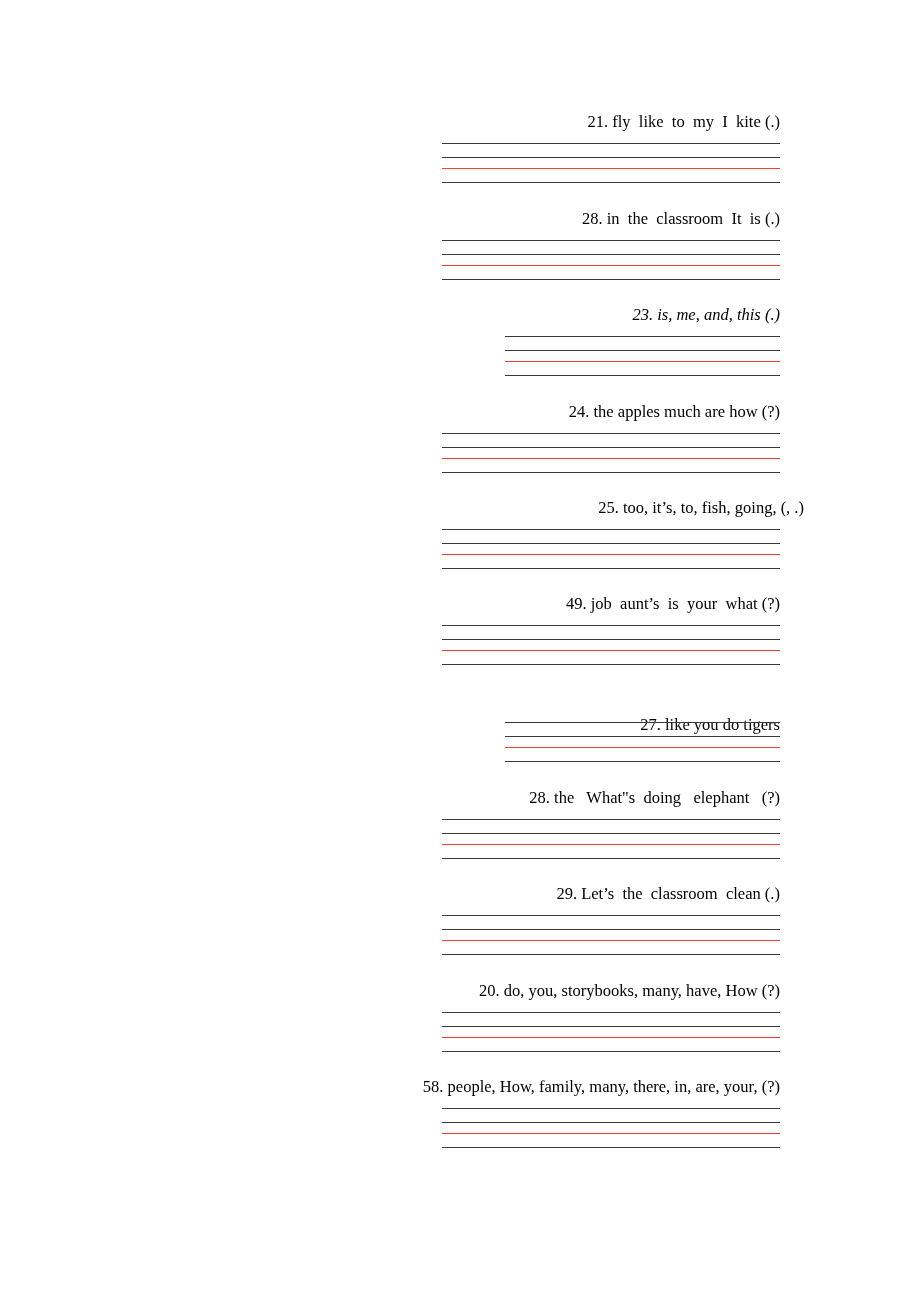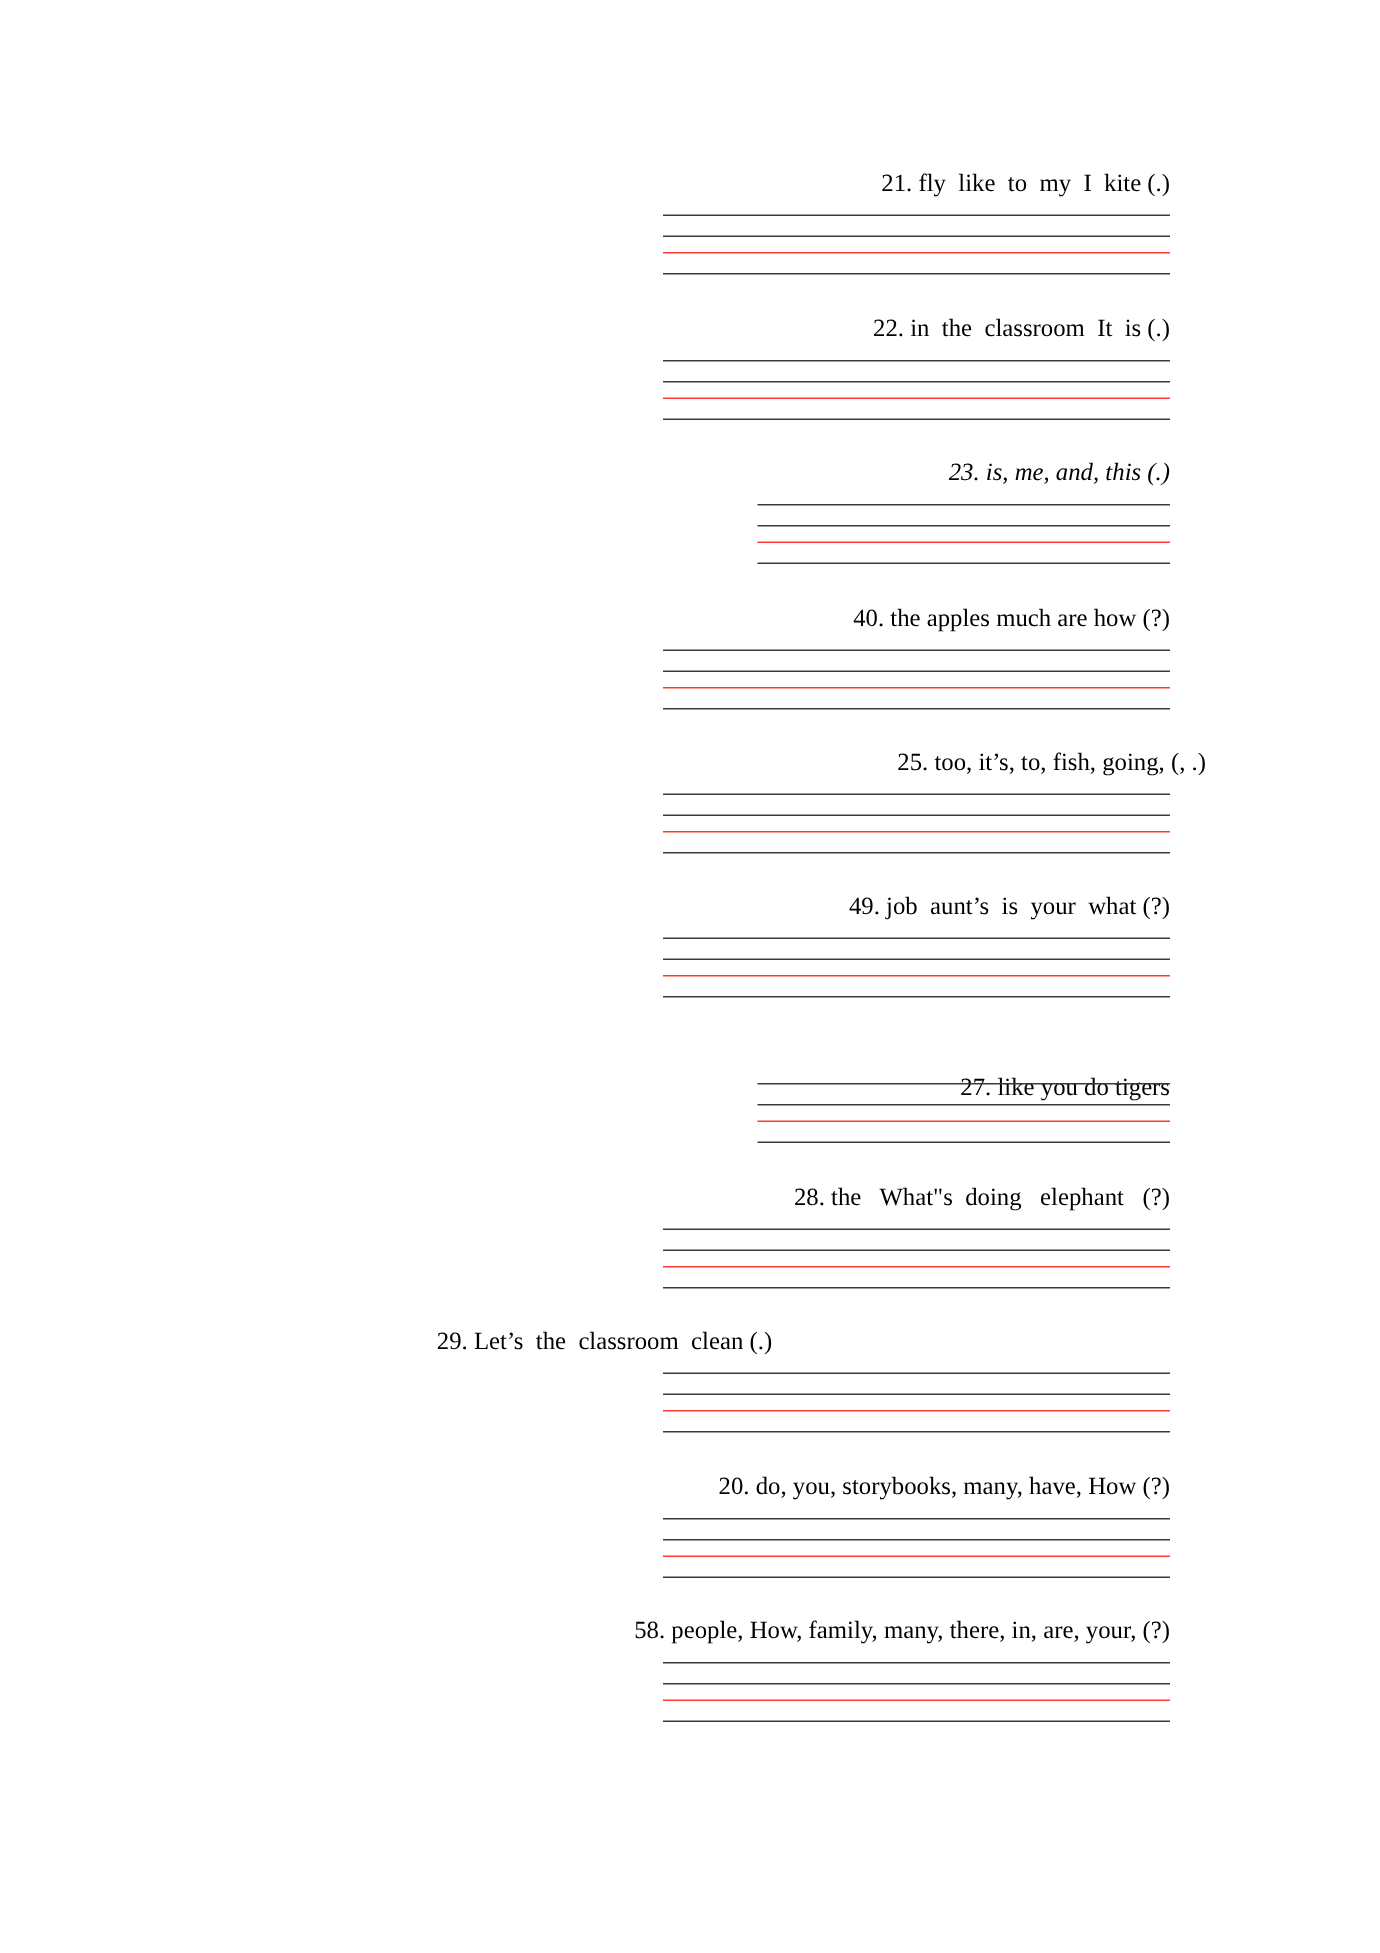--- a/index.html
+++ b/index.html
@@ -74,21 +74,21 @@
           <div class="rule"></div>
           <div class="rule-gap-a"></div>
           <div class="rule"></div>
           <div class="rule-gap-b"></div>
           <div class="rule red"></div>
           <div class="rule-gap-c"></div>
           <div class="rule"></div>
         </div>
       </div>
       <div class="exercise" style="position: absolute; left: 0px; top: 0px; width: 920px;">
-        <div class="prompt" style="position: absolute; left: 0px; top: 210px; width: 780px;">22. in  the  classroom  It  is (.)</div>
+        <div class="prompt" style="position: absolute; left: 0px; top: 210px; width: 780px;">28. in  the  classroom  It  is (.)</div>
         <div class="rules" style="position: absolute; left: 442px; top: 240px; width: 338px;">
           <div class="rule"></div>
           <div class="rule-gap-a"></div>
           <div class="rule"></div>
           <div class="rule-gap-b"></div>
           <div class="rule red"></div>
           <div class="rule-gap-c"></div>
           <div class="rule"></div>
         </div>
       </div>
@@ -98,21 +98,21 @@
           <div class="rule"></div>
           <div class="rule-gap-a"></div>
           <div class="rule"></div>
           <div class="rule-gap-b"></div>
           <div class="rule red"></div>
           <div class="rule-gap-c"></div>
           <div class="rule"></div>
         </div>
       </div>
       <div class="exercise" style="position: absolute; left: 0px; top: 0px; width: 920px;">
-        <div class="prompt" style="position: absolute; left: 0px; top: 403px; width: 780px;">40. the apples much are how (?)</div>
+        <div class="prompt" style="position: absolute; left: 0px; top: 403px; width: 780px;">24. the apples much are how (?)</div>
         <div class="rules" style="position: absolute; left: 442px; top: 433px; width: 338px;">
           <div class="rule"></div>
           <div class="rule-gap-a"></div>
           <div class="rule"></div>
           <div class="rule-gap-b"></div>
           <div class="rule red"></div>
           <div class="rule-gap-c"></div>
           <div class="rule"></div>
         </div>
       </div>
@@ -158,21 +158,21 @@
           <div class="rule"></div>
           <div class="rule-gap-a"></div>
           <div class="rule"></div>
           <div class="rule-gap-b"></div>
           <div class="rule red"></div>
           <div class="rule-gap-c"></div>
           <div class="rule"></div>
         </div>
       </div>
       <div class="exercise" style="position: absolute; left: 0px; top: 0px; width: 920px;">
-        <div class="prompt" style="position: absolute; left: 13px; top: 885px; width: 780px; text-align: center;">29. Let’s  the  classroom  clean (.)</div>
+        <div class="prompt" style="position: absolute; left: 0px; top: 885px; width: 780px;">29. Let’s  the  classroom  clean (.)</div>
         <div class="rules" style="position: absolute; left: 442px; top: 915px; width: 338px;">
           <div class="rule"></div>
           <div class="rule-gap-a"></div>
           <div class="rule"></div>
           <div class="rule-gap-b"></div>
           <div class="rule red"></div>
           <div class="rule-gap-c"></div>
           <div class="rule"></div>
         </div>
       </div>

